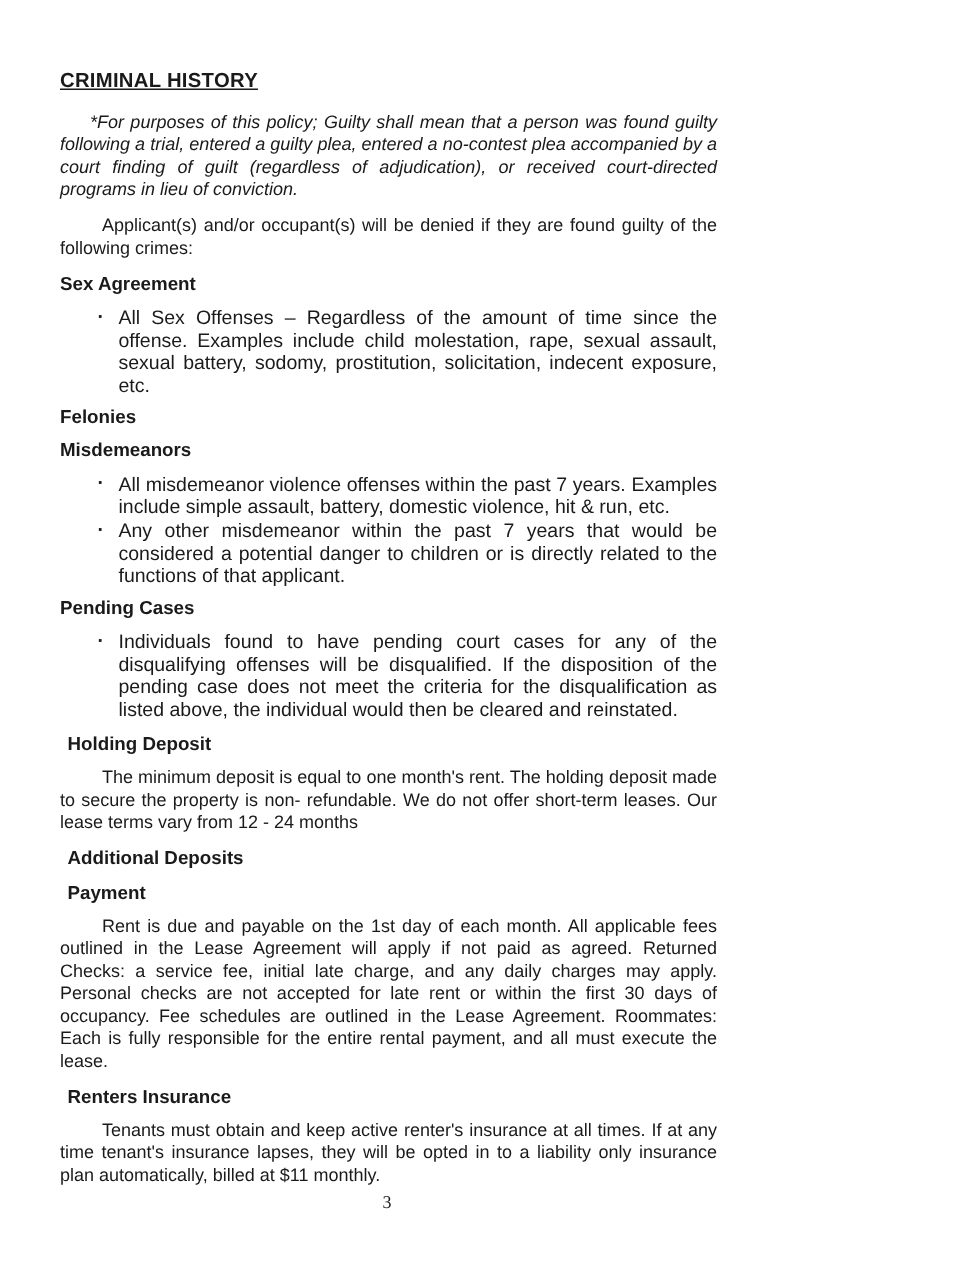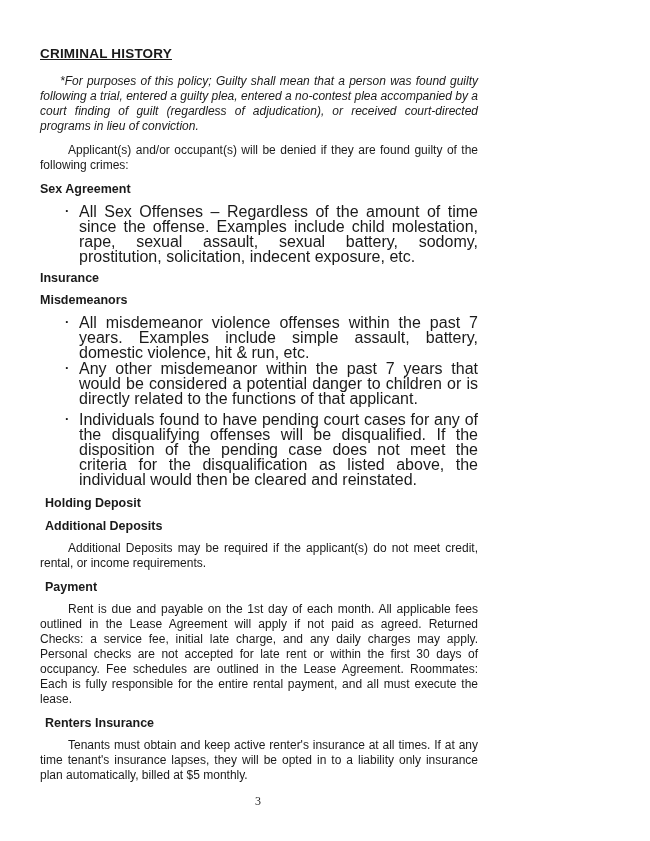--- a/index.html
+++ b/index.html
@@ -40,21 +40,21 @@
   }
   .indent { text-indent: 28px; }
   .italic { font-style: italic; text-indent: 20px; }
   ul.blist {
     list-style: none;
     margin: 0 0 6px 0;
     padding-left: 39px;
   }
   ul.blist li {
     position: relative;
-    font-size: 16px;
+    font-size: 13px;
     line-height: 15px;
     text-align: justify;
     margin-bottom: 1px;
   }
   ul.blist li::before {
     content: "\00B7";
     position: absolute;
     left: -14px;
     top: -1px;
     font-weight: bold;
@@ -80,39 +80,40 @@
 
   <p class="body-p italic">*For purposes of this policy; Guilty shall mean that a person was found guilty following a trial, entered a guilty plea, entered a no-contest plea accompanied by a court finding of guilt (regardless of adjudication), or received court-directed programs in lieu of conviction.</p>
 
   <p class="body-p indent">Applicant(s) and/or occupant(s) will be denied if they are found guilty of the following crimes:</p>
 
   <div class="h-sec">Sex Agreement</div>
   <ul class="blist">
     <li>All Sex Offenses – Regardless of the amount of time since the offense. Examples include child molestation, rape, sexual assault, sexual battery, sodomy, prostitution, solicitation, indecent exposure, etc.</li>
   </ul>
 
-  <div class="h-sec">Insurance</div>
+  <div class="h-sec">Felonies</div>
 
   <div class="h-sec">Misdemeanors</div>
   <ul class="blist">
     <li>All misdemeanor violence offenses within the past 7 years. Examples include simple assault, battery, domestic violence, hit &amp; run, etc.</li>
     <li>Any other misdemeanor within the past 7 years that would be considered a potential danger to children or is directly related to the functions of that applicant.</li>
   </ul>
 
+  <div class="h-sec">Pending Cases</div>
   <ul class="blist">
     <li>Individuals found to have pending court cases for any of the disqualifying offenses will be disqualified. If the disposition of the pending case does not meet the criteria for the disqualification as listed above, the individual would then be cleared and reinstated.</li>
   </ul>
 
 
   <div class="h-sec sub">Holding Deposit</div>
+  <p class="body-p indent">The minimum deposit is equal to one month's rent. The holding deposit made to secure the property is non- refundable. We do not offer short-term leases. Our lease terms vary from 12 - 24 months</p>
 
   <div class="h-sec sub">Additional Deposits</div>
-  <p class="body-p indent">Additional Deposits may be required if the applicant(s) do not meet credit, rental, or income requirements.</p>
 
   <div class="h-sec sub">Payment</div>
   <p class="body-p indent">Rent is due and payable on the 1st day of each month. All applicable fees outlined in the Lease Agreement will apply if not paid as agreed. Returned Checks: a service fee, initial late charge, and any daily charges may apply. Personal checks are not accepted for late rent or within the first 30 days of occupancy. Fee schedules are outlined in the Lease Agreement. Roommates: Each is fully responsible for the entire rental payment, and all must execute the lease.</p>
 
   <div class="h-sec sub">Renters Insurance</div>
-  <p class="body-p indent">Tenants must obtain and keep active renter's insurance at all times. If at any time tenant's insurance lapses, they will be opted in to a liability only insurance plan automatically, billed at $5 monthly.</p>
+  <p class="body-p indent">Tenants must obtain and keep active renter's insurance at all times. If at any time tenant's insurance lapses, they will be opted in to a liability only insurance plan automatically, billed at $11 monthly.</p>
 
   <div class="page-number">3</div>
 
 </div>
 
 </body></html>

